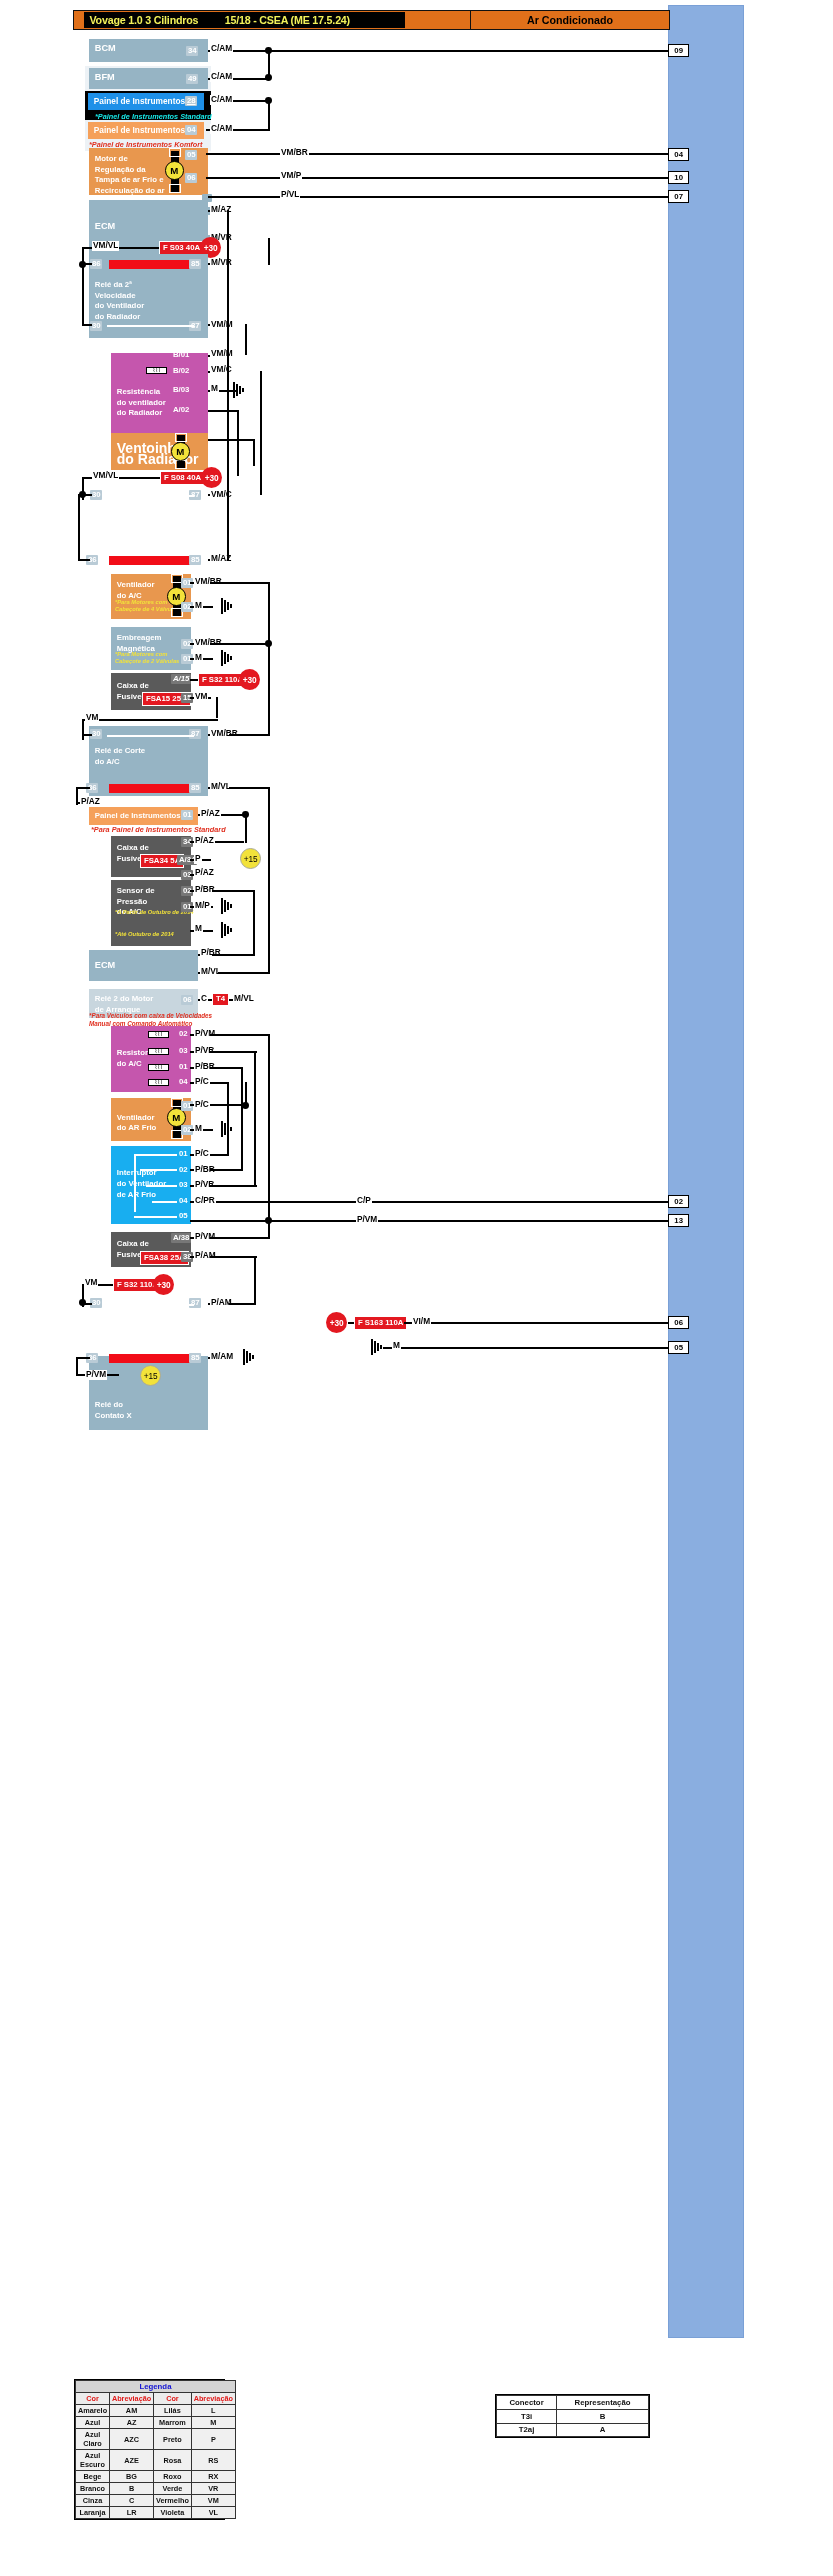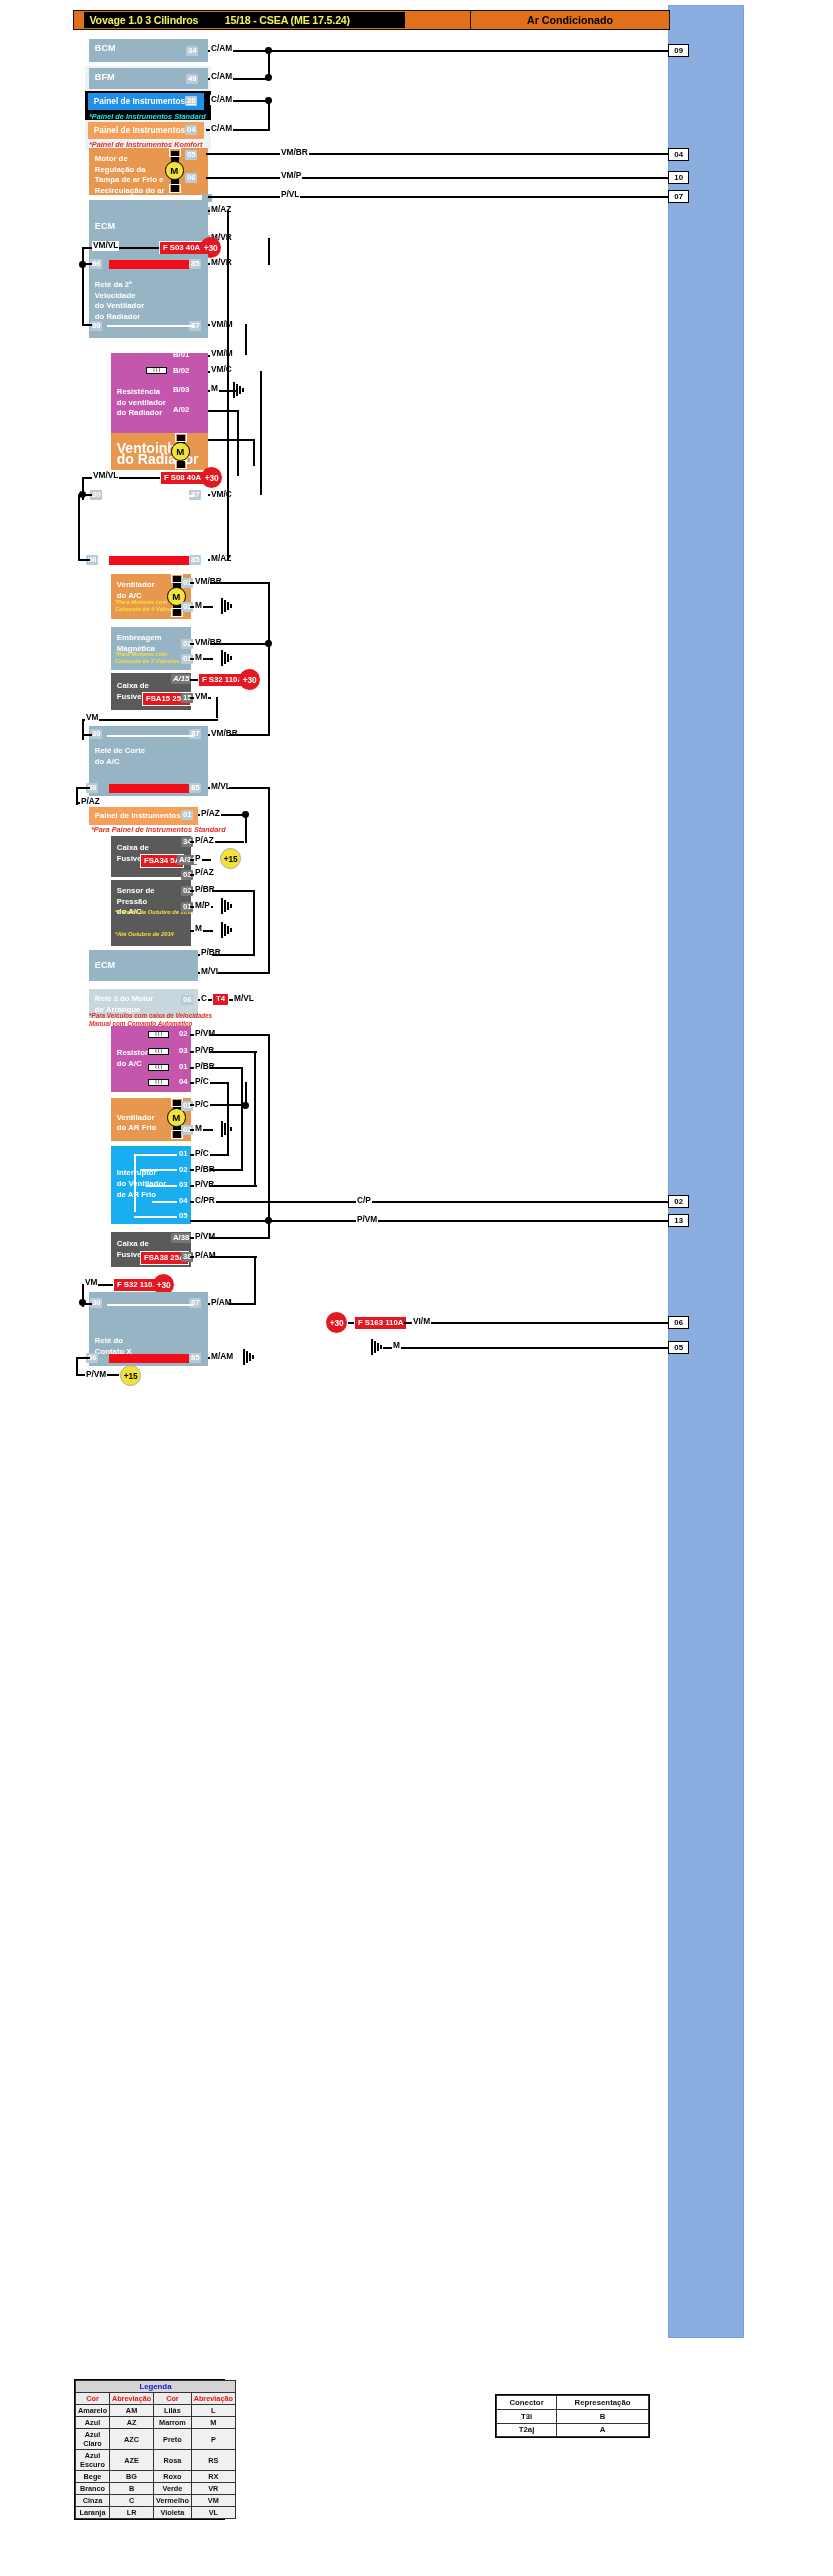--- a/index.html
+++ b/index.html
@@ -99,23 +99,24 @@
     font-size:7.8px; font-weight:bold; border:1px solid #fff;
     padding:1px 2.9px; white-space:nowrap; line-height:9.7px;
   }
   .plus30 {
     position:absolute; width:21.4px; height:21.4px; border-radius:50%;
     background:#E31820; color:#fff; font-size:8.3px; font-weight:bold;
     display:flex; align-items:center; justify-content:center;
   }
   .plus15 {
     position:absolute; width:21.4px; height:21.4px; border-radius:50%;
-    background:#F2E23A; color:#000; font-size:8.3px; font-weight:bold;
+    background:#F2E23A; color:#000; font-size:8.3px; font-weight:normal;
     display:flex; align-items:center; justify-content:center;
     border:1px solid #aa9;
+    margin-left:20px;
   }
   .splice {
     position:absolute; background:#E31820; color:#fff; border:1px solid #fff;
     font-size:7.8px; font-weight:bold; padding:0px 2.9px; line-height:10.7px;
   }
 
   
   .coilbar { position:absolute; background:#F20D18; height:8.7px; }
 
   
@@ -198,21 +199,21 @@
   <div class="w wh" style="left:208px; top:78px; width:62px;"></div>
   <div class="wlabel" style="left:210px; top:72px;">C/AM</div>
   <div class="w wv" style="left:268px; top:50px; height:30px;"></div>
   <div class="node" style="left:265px; top:47px;"></div>
 
   <div class="black-frame" style="left:85px; top:91px; width:126px; height:33px;"></div>
   <div class="comp blue" style="left:88px; top:93px; width:116px; height:16.5px; padding-top:2.9px;">
     <span class="comp-label" style="font-size:8.3px;">Painel de Instrumentos</span>
   </div>
   <div class="pin" style="left:185px; top:96px;text-decoration:underline;">28</div>
-  <div class="note cyan-note" style="left:89px; top:112px;">*Painel de Instrumentos Standard</div>
+  <div class="note cyan-note" style="left:95px; top:112px;">*Painel de Instrumentos Standard</div>
   <div class="w wh" style="left:206px; top:100px; width:64px;"></div>
   <div class="wlabel" style="left:210px; top:95px;">C/AM</div>
   <div class="node" style="left:265px; top:74px;"></div>
 
   <div class="white-frame" style="left:85px; top:120px; width:126px; height:31px;"></div>
   <div class="comp orange" style="left:88px; top:122px; width:116px; height:16.5px; padding-top:2.9px;">
     <span class="comp-label" style="font-size:8.3px;">Painel de Instrumentos</span>
   </div>
   <div class="pin" style="left:185px; top:125px;">04</div>
   <div class="note" style="left:89px; top:140px;">*Painel de Instrumentos Komfort</div>
@@ -631,21 +632,21 @@
   <div class="w wv" style="left:268px; top:1220px; height:19.4px;"></div>
   <div class="w wh" style="left:210px; top:1237px; width:60px;"></div>
 
   <div class="w wh" style="left:82px; top:1284px; width:33px;"></div>
   <div class="wlabel" style="left:84px; top:1278px;">VM</div>
   <div class="fuse" style="left:113px; top:1278px;">F S32 110A</div>
   <div class="plus30" style="left:153px; top:1274px;">+30</div>
   <div class="w wv" style="left:82px; top:1284px; height:23px;"></div>
   <div class="node" style="left:79px; top:1299px;"></div>
 
-  <div class="comp grey" style="left:89px; top:1292px; width:119px; height:74px; padding-top:43px;">
+  <div class="comp grey" style="left:89px; top:1356px; width:119px; height:74px; padding-top:43px;">
     <span class="comp-label" style="font-size:7.8px; line-height:9.7px;">Relé do
 Contato X</span>
   </div>
   <div class="pin" style="left:90px; top:1298px;">30</div>
   <div class="pin" style="left:189px; top:1298px;">87</div>
   <div class="wwh" style="position:absolute; left:107px; top:1304px; width:87px; height:1.5px; background:#fff;"></div>
   <div class="w wh" style="left:82px; top:1303px; width:9.7px;"></div>
   <div class="w wh" style="left:208px; top:1303px; width:21.4px;"></div>
   <div class="wlabel" style="left:210px; top:1298px;">P/AM</div>
   <div class="w wv" style="left:254px; top:1256px; height:49px;"></div>

